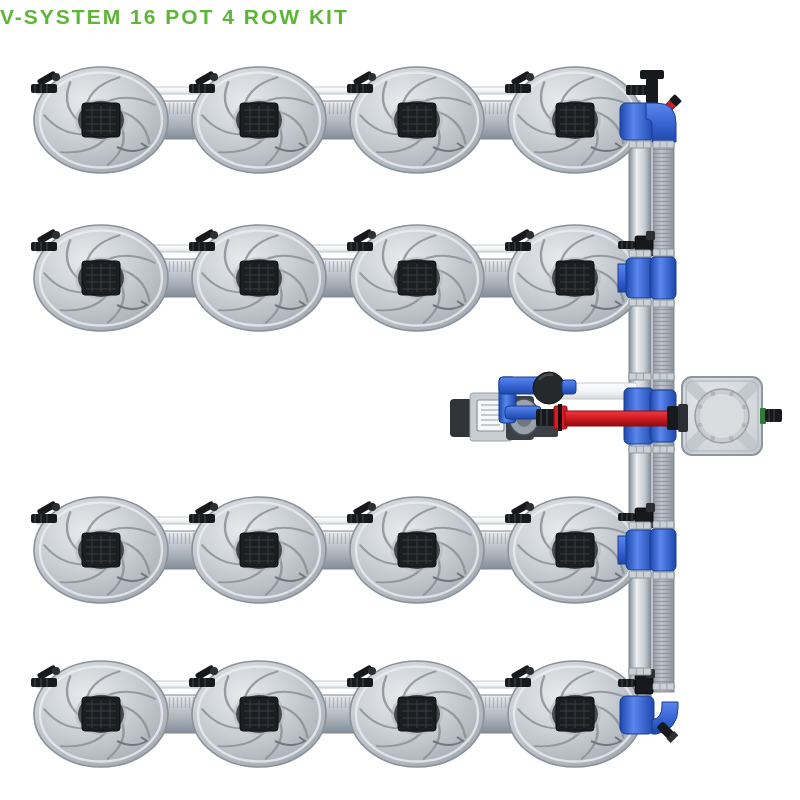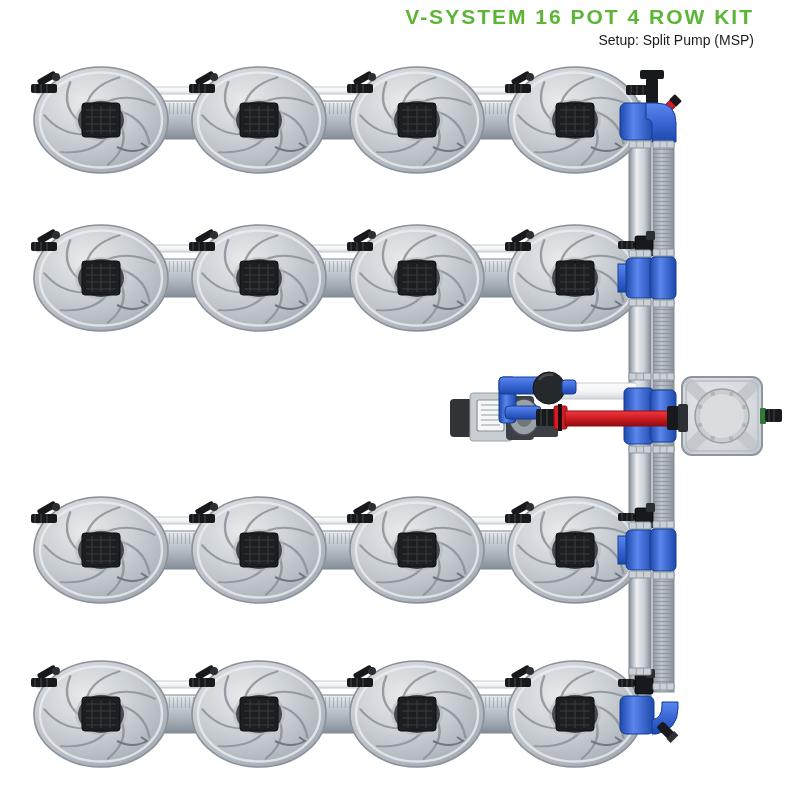--- a/index.html
+++ b/index.html
@@ -2,37 +2,36 @@
 <html><head>
 <meta charset="utf-8">
 <style>
   html,body{margin:0;padding:0;}
   body{
     width:800px;height:800px;overflow:hidden;background:#ffffff;
     font-family:"Liberation Sans", sans-serif;
     position:relative;
   }
   .header{
-    position:absolute;top:4px;left:10px;width:744px;text-align:right;z-index:5;
+    position:absolute;top:4px;left:0;width:744px;text-align:left;z-index:5;
   }
   .title{
     font-size:21px;font-weight:700;letter-spacing:2px;color:#5cb636;
     margin:0;line-height:26px;
   }
   .subtitle{
     font-size:14px;color:#1c1c1c;margin:1px 0 0 0;line-height:18px;
   }
   #diagram-svg{position:absolute;top:0;left:0;}
 </style>
 </head>
 <body>
 
 <div class="header">
   <h1 class="title">V-SYSTEM 16 POT 4 ROW KIT</h1>
-  <div class="subtitle">Setup: Split Pump (MSP)</div>
 </div>
 
 <svg id="diagram-svg" width="800" height="800" viewBox="0 0 800 800">
     <defs>
       <radialGradient id="gPot" cx="38%" cy="32%" r="78%">
         <stop offset="0" stop-color="#e7eaec"></stop>
         <stop offset="0.45" stop-color="#ccd1d6"></stop>
         <stop offset="0.8" stop-color="#b2b8bf"></stop>
         <stop offset="1" stop-color="#9aa2ab"></stop>
       </radialGradient>

